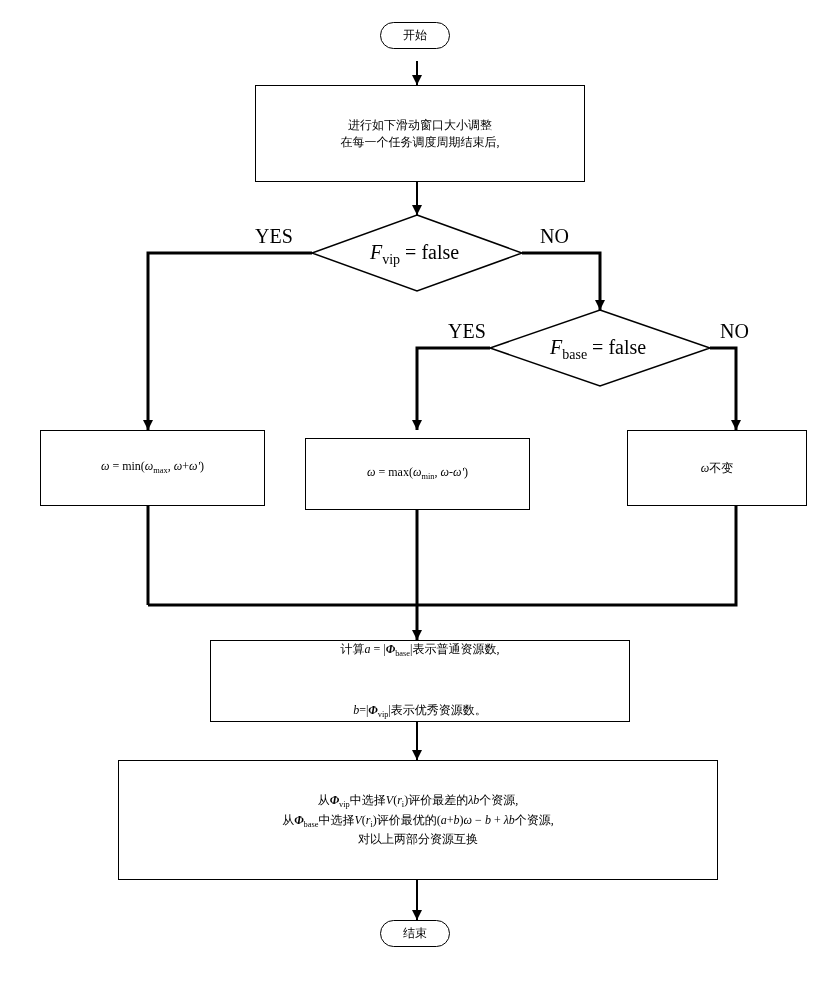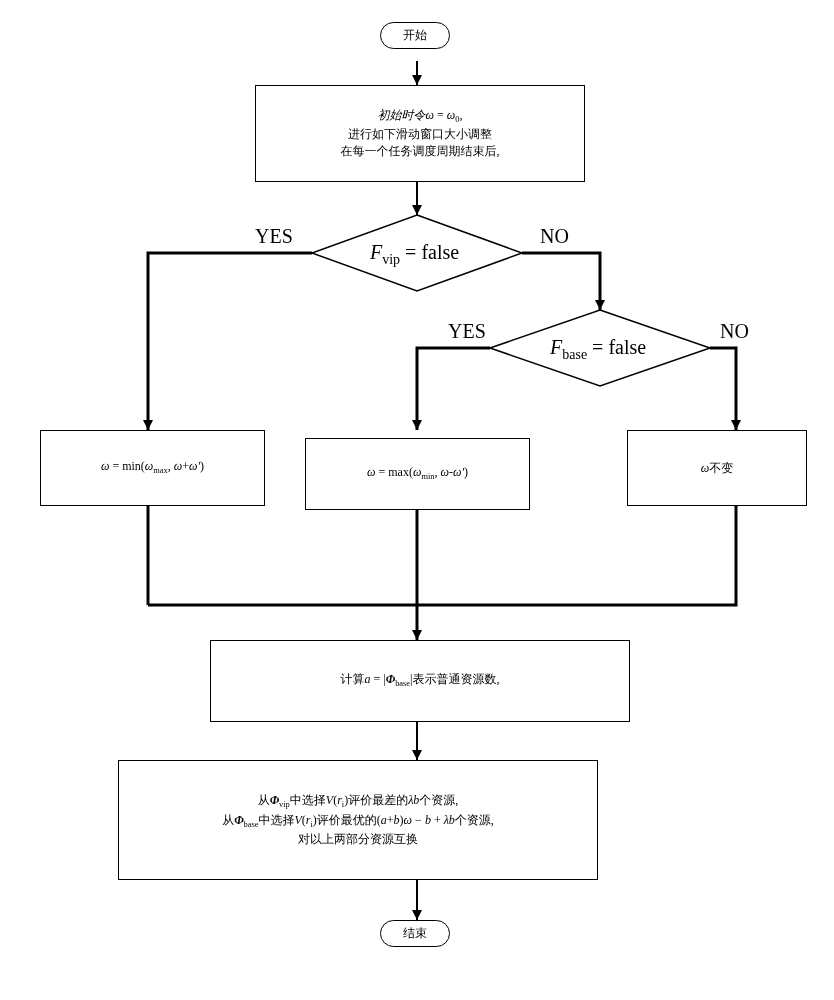--- a/index.html
+++ b/index.html
@@ -46,21 +46,20 @@
   <line x1="417" y1="722" x2="417" y2="760" stroke="#000" stroke-width="2" marker-end="url(#arrow)"></line>
 
   <line x1="417" y1="880" x2="417" y2="920" stroke="#000" stroke-width="2" marker-end="url(#arrow)"></line>
 </svg>
 
 <div class="box terminator" style="left:380px; top:22px;">
   <span>开始</span>
 </div>
 
 <div class="box" style="left:255px; top:85px; width:330px; height:97px;">
-  <div><span class="it">初始时令ω</span> = <span class="it">ω</span><sub>0</sub>,</div>
   <div>进行如下滑动窗口大小调整</div>
   <div>在每一个任务调度周期结束后,</div>
 </div>
 
 <div class="label" style="left:370px; top:241px;"><span class="it">F</span><sub>vip</sub> = false</div>
 <div class="label" style="left:550px; top:336px;"><span class="it">F</span><sub>base</sub> = false</div>
 
 <div class="label" style="left:255px; top:225px;">YES</div>
 <div class="label" style="left:540px; top:225px;">NO</div>
 <div class="label" style="left:448px; top:320px;">YES</div>
@@ -69,25 +68,26 @@
 <div class="box" style="left:40px; top:430px; width:225px; height:76px;">
   <div><span class="it">ω</span> = min(<span class="it">ω</span><sub>max</sub>, <span class="it">ω</span>+<span class="it">ω'</span>)</div>
 </div>
 <div class="box" style="left:305px; top:430px; width:225px; height:72px;margin-top:8px;">
   <div><span class="it">ω</span> = max(<span class="it">ω</span><sub>min</sub>, <span class="it">ω</span>-<span class="it">ω'</span>)</div>
 </div>
 <div class="box" style="left:627px; top:430px; width:180px; height:76px;">
   <div><span class="it">ω</span>不变</div>
 </div>
 
-<div class="box" style="left:210px; top:640px; width:420px; height:82px;">
+<div class="box" style="left:210px; top:640px; width:420px; height:82px;justify-content:space-between;">
   <div>计算<span class="it">a</span> = |<span class="it" style="font-weight:bold;">Φ</span><sub>base</sub>|表示普通资源数,</div>
+  <div><span class="it">b</span>=|<span class="it" style="font-weight:bold;">Φ</span><sub>vip</sub>|表示优秀资源数。</div>
 </div>
 
-<div class="box" style="left:118px; top:760px; width:480px; height:120px;">
+<div class="box" style="left:118px; top:760px; width:600px; height:120px;">
   <div>从<span class="it" style="font-weight:bold;">Φ</span><sub>vip</sub>中选择<span class="it">V</span>(<span class="it">r<sub>i</sub></span>)评价最差的<span class="it">λb</span>个资源,</div>
   <div>从<span class="it" style="font-weight:bold;">Φ</span><sub>base</sub>中选择<span class="it">V</span>(<span class="it">r<sub>i</sub></span>)评价最优的(<span class="it">a</span>+<span class="it">b</span>)<span class="it">ω</span> − <span class="it">b</span> + <span class="it">λb</span>个资源,</div>
   <div>对以上两部分资源互换</div>
 </div>
 
 <div class="box terminator" style="left:380px; top:920px;">
   <span>结束</span>
 </div>
 
 </body></html>

